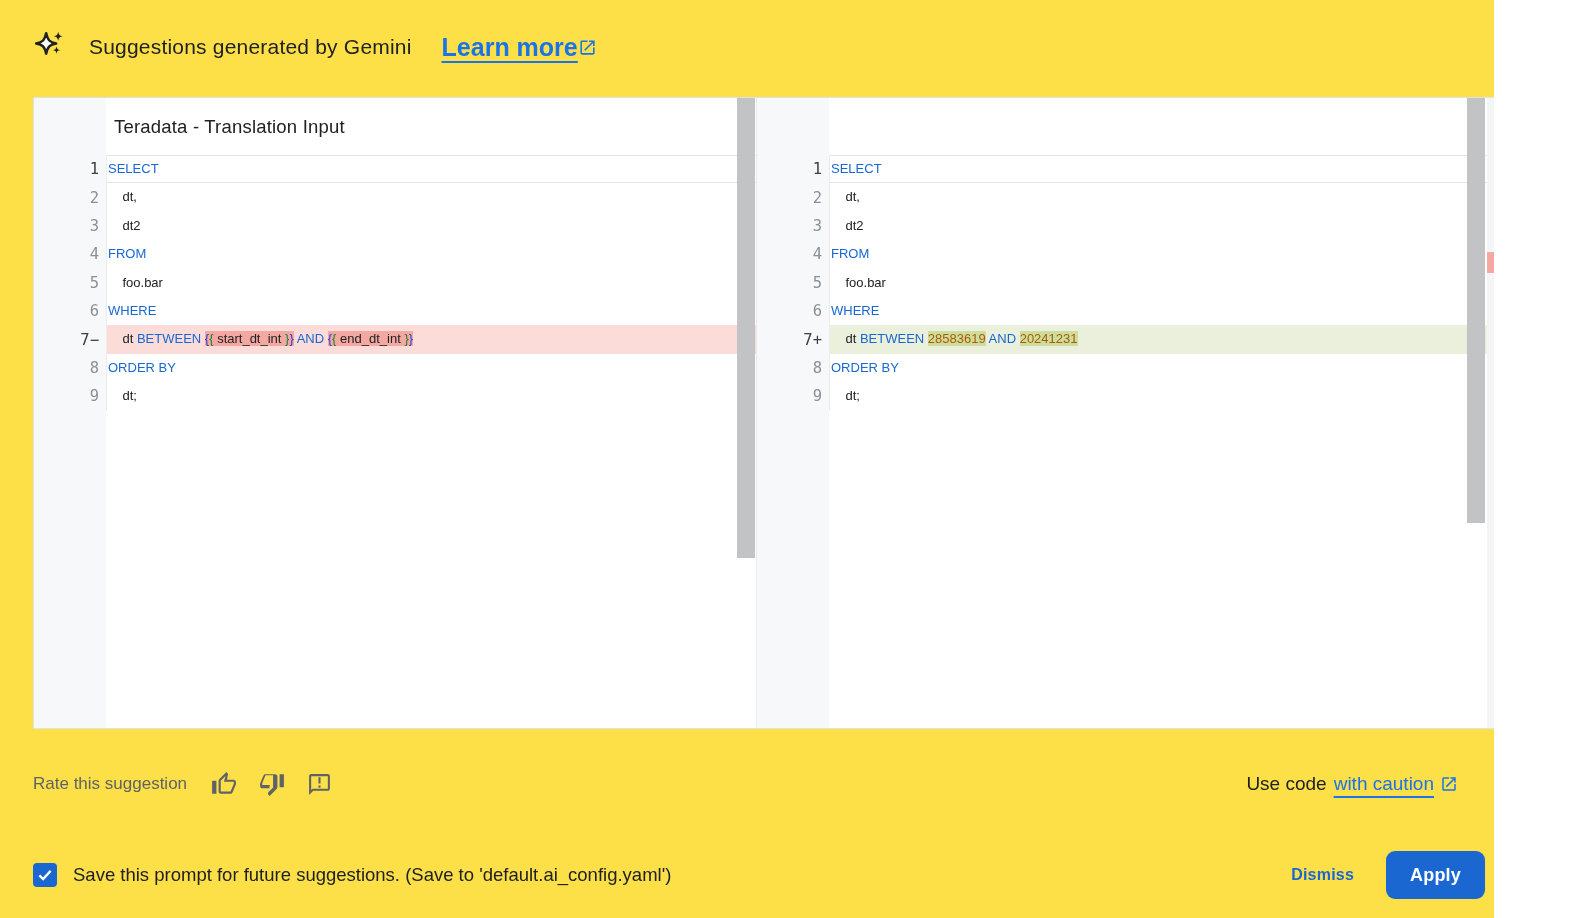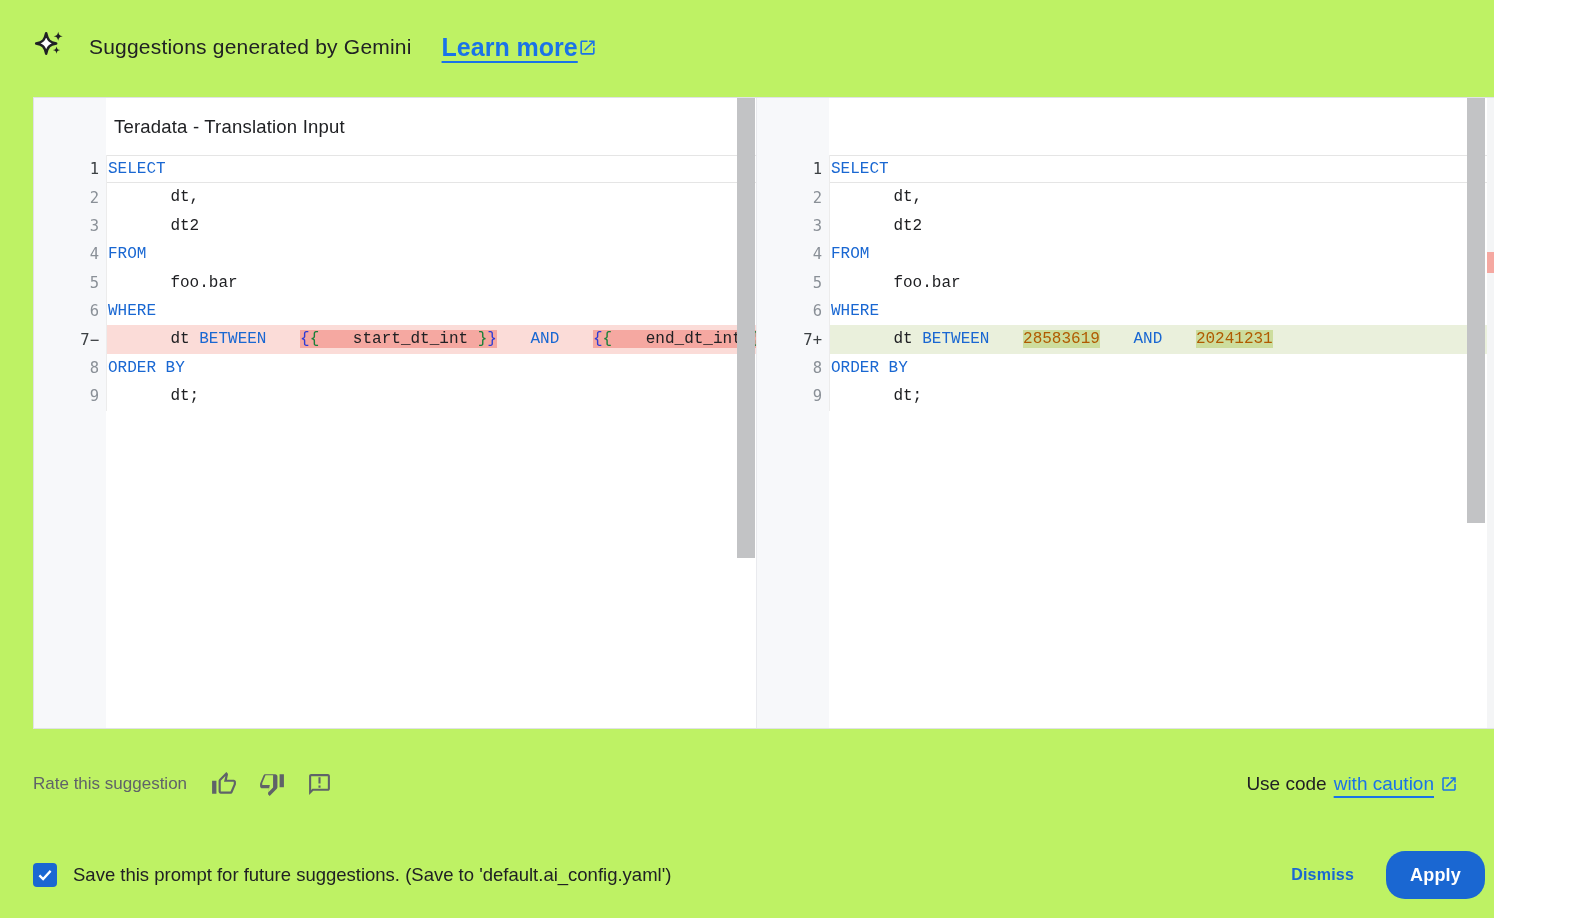--- a/index.html
+++ b/index.html
@@ -1,45 +1,45 @@
 <!DOCTYPE html>
 <html style="--accent: #1a67d2; --link: #1a73e8; --keyword: #1967d2; --plain: #202124; --number: #b05a00; --bracket-outer: #2d3bd6; --bracket-inner: #188038; --removed-line-bg: #fbdcd8; --removed-word-bg: #f5a8a1; --added-line-bg: #eaf0dc; --added-word-bg: #cddd9d;"><head>
 <meta charset="utf-8">
 <style>
   * { margin:0; padding:0; box-sizing:border-box; }
   html,body { background:#ffffff; }
   body { font-family:"Liberation Sans", sans-serif; color:#202124; }
-  .app { position:relative; width:1494px; height:918px; background:#bef264; overflow:hidden; }
+  .app { position:relative; width:1494px; height:918px; background:#fde047; overflow:hidden; }
 
   
   .top-header { position:absolute; left:33px; top:28px; height:38px; display:flex; align-items:center; }
   .sparkle { width:34px; height:34px; flex:0 0 auto; }
   .page-title { margin-left:22px; font-size:21px; color:#202124; letter-spacing:.2px; }
   .learn-more { margin-left:30px; font-size:25px; font-weight:bold; color:var(--link); text-decoration:underline; text-underline-offset:5px; text-decoration-thickness:2px; cursor:pointer; display:flex; align-items:center; gap:0; }
   .learn-more svg { text-decoration:none; }
 
   
   .diff-container { position:absolute; left:33px; top:97px; width:1507px; height:632px; border:1px solid #e0e2e6; background:#fff; display:flex; }
   .pane { position:relative; height:100%; overflow:hidden; }
   .pane-left { width:722px; }
   .pane-right { flex:1; border-left:1px solid #e9eaee; }
   .gutter { position:absolute; left:0; top:0; bottom:0; width:72px; background:#f7f8fa; z-index:1; }
   .pane-title { position:absolute; left:80px; top:0; height:57px; display:flex; align-items:center; font-size:18.5px; color:#202124; z-index:2; letter-spacing:.2px; }
   .gutter-lines { position:absolute; left:0; top:57px; width:72px; z-index:2; }
   .gutter-cell { height:28.4px; display:flex; align-items:center; justify-content:flex-end; padding-right:7px; font-family:"DejaVu Sans Mono", monospace; font-size:15.5px; color:#8a9097; white-space:pre; }
   .gutter-cell.strong { color:#3c4043; }
   .code-lines { position:absolute; left:72px; top:57px; right:0; z-index:1; border-left:1px solid #ececec; }
-  .line { height:28.4px; line-height:28.4px; font-family:Liberation Mono, monospace; font-size:16px; white-space:pre; padding-left:1px; }
+  .line { height:28.4px; line-height:28.4px; font-family:Liberation Sans, sans-serif; font-size:13px; white-space:pre; padding-left:1px; }
   .line.active { box-shadow: inset 0 1px #e5e5e5, inset 0 -1px #e5e5e5; }
   .line.removed { background:var(--removed-line-bg); }
   .line.removed .hl { background:var(--removed-word-bg); }
   .line.added { background:var(--added-line-bg); }
   .line.added .hl { background:var(--added-word-bg); }
   .tok-kw { color:var(--keyword); }
-  .tok-pl { color:var(--plain);padding-left:24px; }
+  .tok-pl { color:var(--plain); }
   .tok-num { color:var(--number); }
   .tok-bo { color:var(--bracket-outer); }
   .tok-bi { color:var(--bracket-inner); }
 
   .scrollbar { position:absolute; top:0; bottom:0; width:18px; z-index:4; }
   .scrollbar.sb-left { right:1px; }
   .scrollbar.sb-right { right:54px; }
   .sb-thumb { width:100%; background:#c2c3c5; }
   .ruler { position:absolute; top:0; bottom:0; right:0; width:52px; background:#f4f5f6; z-index:3; }
   .ruler-marker { position:absolute; left:0; right:0; top:154px; height:21px; display:flex; }
@@ -55,21 +55,21 @@
   .use-code { font-size:19px; color:#202124; display:flex; align-items:center; }
   .use-code .caution-link { margin-left:7px; color:var(--link); text-decoration:underline; text-underline-offset:6px; text-decoration-thickness:2px; cursor:pointer; }
   .use-code svg { margin-left:6px; }
 
   
   .action-row { position:absolute; left:33px; right:9px; top:848px; height:54px; display:flex; align-items:center; }
   .checkbox { width:24px; height:24px; border-radius:4px; background:var(--accent); display:flex; align-items:center; justify-content:center; cursor:pointer; flex:0 0 auto; }
   .save-label { margin-left:16px; font-size:18.5px; color:#202124; cursor:default; }
   .action-spacer { flex:1; }
   .dismiss-btn { background:none; border:none; color:var(--accent); font-family:"Liberation Sans", sans-serif; font-size:16px; font-weight:bold; padding:10px 18px; cursor:pointer; letter-spacing:.2px; }
-  .apply-btn { margin-left:14px; width:99px; height:48px; background:var(--accent); color:#fff; border:none; border-radius:19px; font-family:"Liberation Sans", sans-serif; font-size:18px; font-weight:bold; cursor:pointer; letter-spacing:.2px; }
+  .apply-btn { margin-left:14px; width:99px; height:48px; background:var(--accent); color:#fff; border:none; border-radius:9px; font-family:"Liberation Sans", sans-serif; font-size:18px; font-weight:bold; cursor:pointer; letter-spacing:.2px; }
 </style>
 </head>
 <body>
 
 <div class="app">
 
   <div class="top-header">
     <svg class="sparkle" viewBox="0 0 24 24">
       <path d="M9.3 2.2 C10.4 7.3 11.7 8.6 16.4 9.5 C11.7 10.4 10.4 11.7 9.3 16.8 C8.2 11.7 6.9 10.4 2.2 9.5 C6.9 8.6 8.2 7.3 9.3 2.2 Z" fill="#ffffff" stroke="#202124" stroke-width="1.7" stroke-linejoin="round"></path>
       <path d="M17.8 1.2 C18.3 3.4 18.9 4 21 4.4 C18.9 4.8 18.3 5.4 17.8 7.6 C17.3 5.4 16.7 4.8 14.6 4.4 C16.7 4 17.3 3.4 17.8 1.2 Z" fill="#202124"></path>

